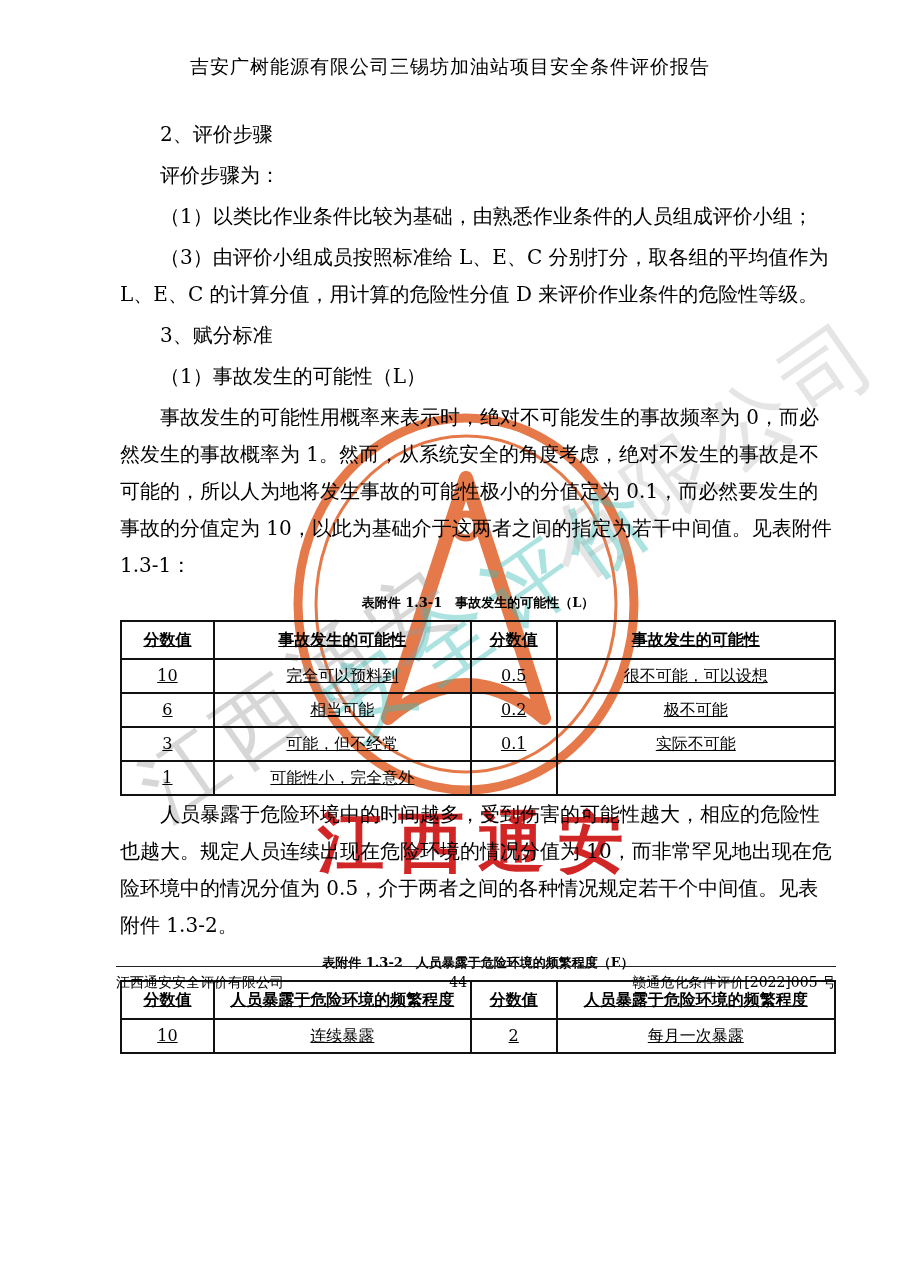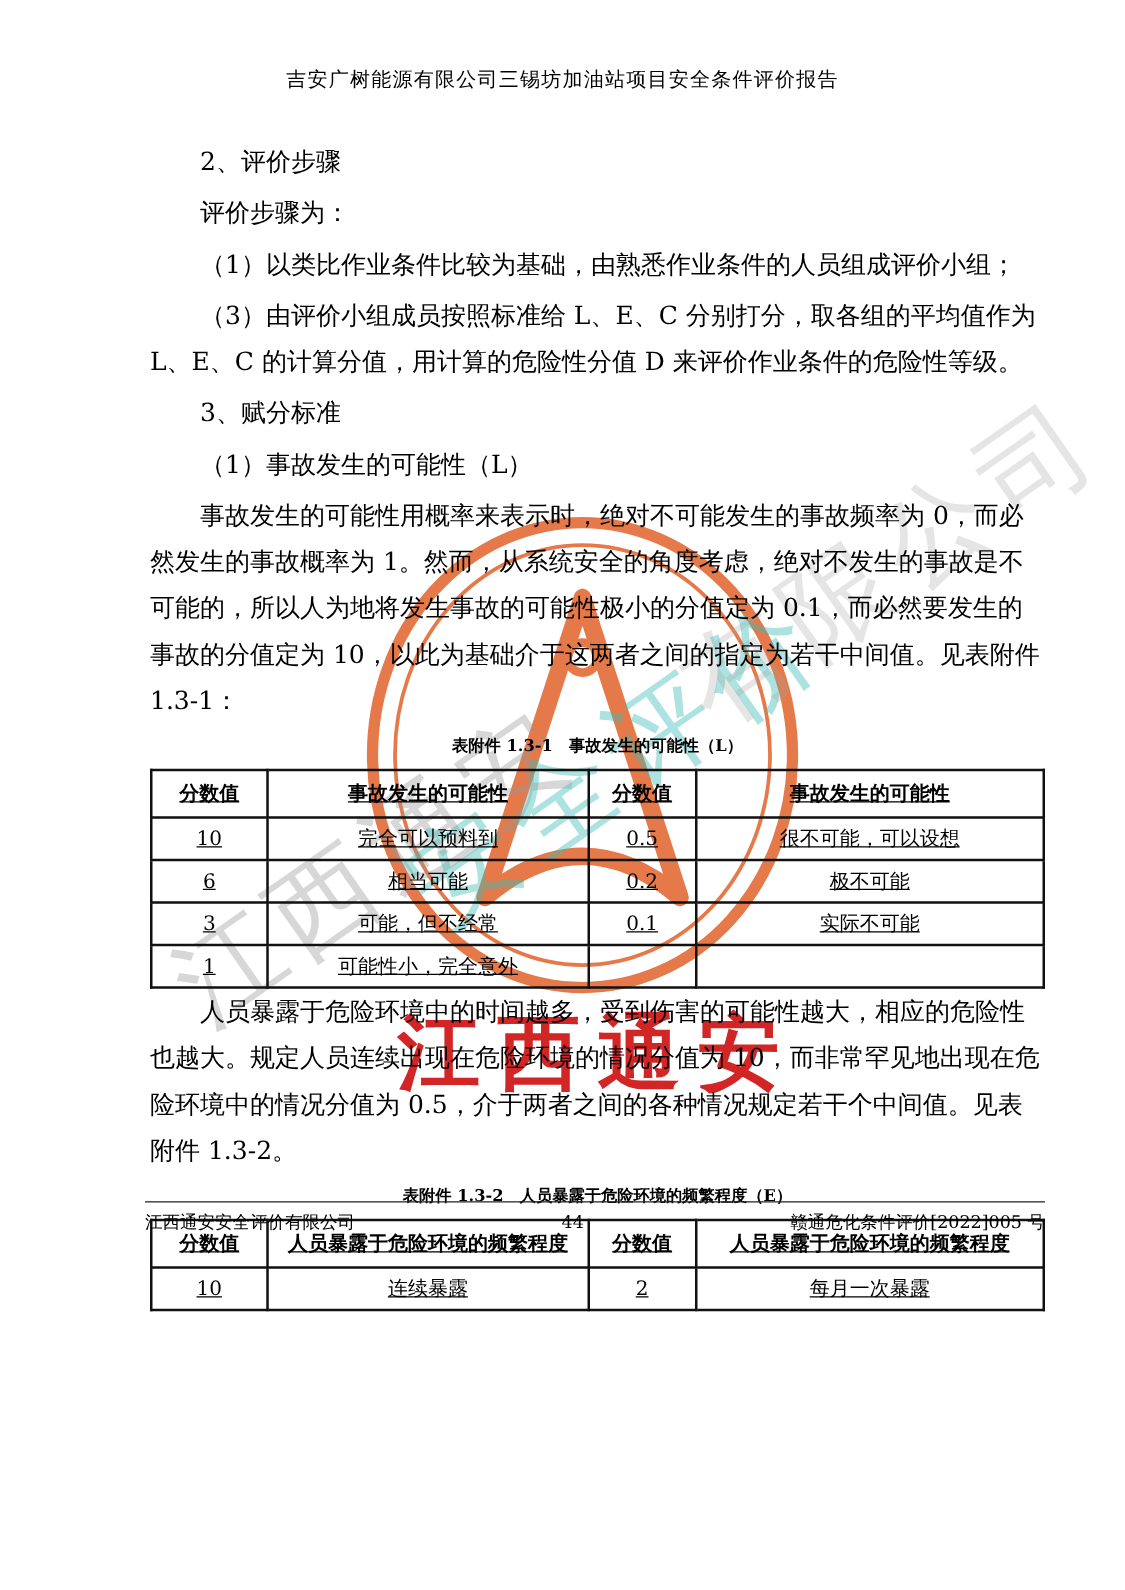--- a/index.html
+++ b/index.html
@@ -22,21 +22,21 @@
   .wm-teal  { left:336px; top:662px; font-size:86px; letter-spacing:10px;
               color:rgba(58,188,182,0.42); transform:rotate(-35deg); }
   .wm-gray2 { left:556px; top:502px; font-size:86px; letter-spacing:10px;
               color:rgba(160,160,160,0.28); transform:rotate(-35deg); }
   .wm-red   { left:318px; top:798px; font-size:66px; letter-spacing:14px;
               font-weight:bold; color:rgba(204,8,8,0.88); }
   .wm-emblem { position:absolute; left:288px; top:408px; opacity:0.8; }
 
   
   .content { position:relative; z-index:2; }
-  .doc-header { padding-top:54px; text-align:center; font-size:16px; letter-spacing:1px; }
+  .doc-header { padding-top:54px; text-align:center; font-size:19px; letter-spacing:1px; }
   .doc-body { padding:36px 64px 0 120px; font-size:20px; line-height:37px; }
   .line, .para { text-indent:2em; margin-bottom:4px; }
   .sub2 { margin-top:10px; }
 
   .tcaption { text-align:center; text-indent:0; font-size:13px; font-weight:bold;
               margin:8px 0 6px 0; line-height:22px; }
   table { width:100%; border-collapse:collapse; table-layout:fixed;
           font-size:16px; line-height:20px; background:transparent;text-decoration:underline; }
   th, td { border:2px solid #111; text-align:center; vertical-align:middle;
            padding:6px 4px; font-weight:normal; }

